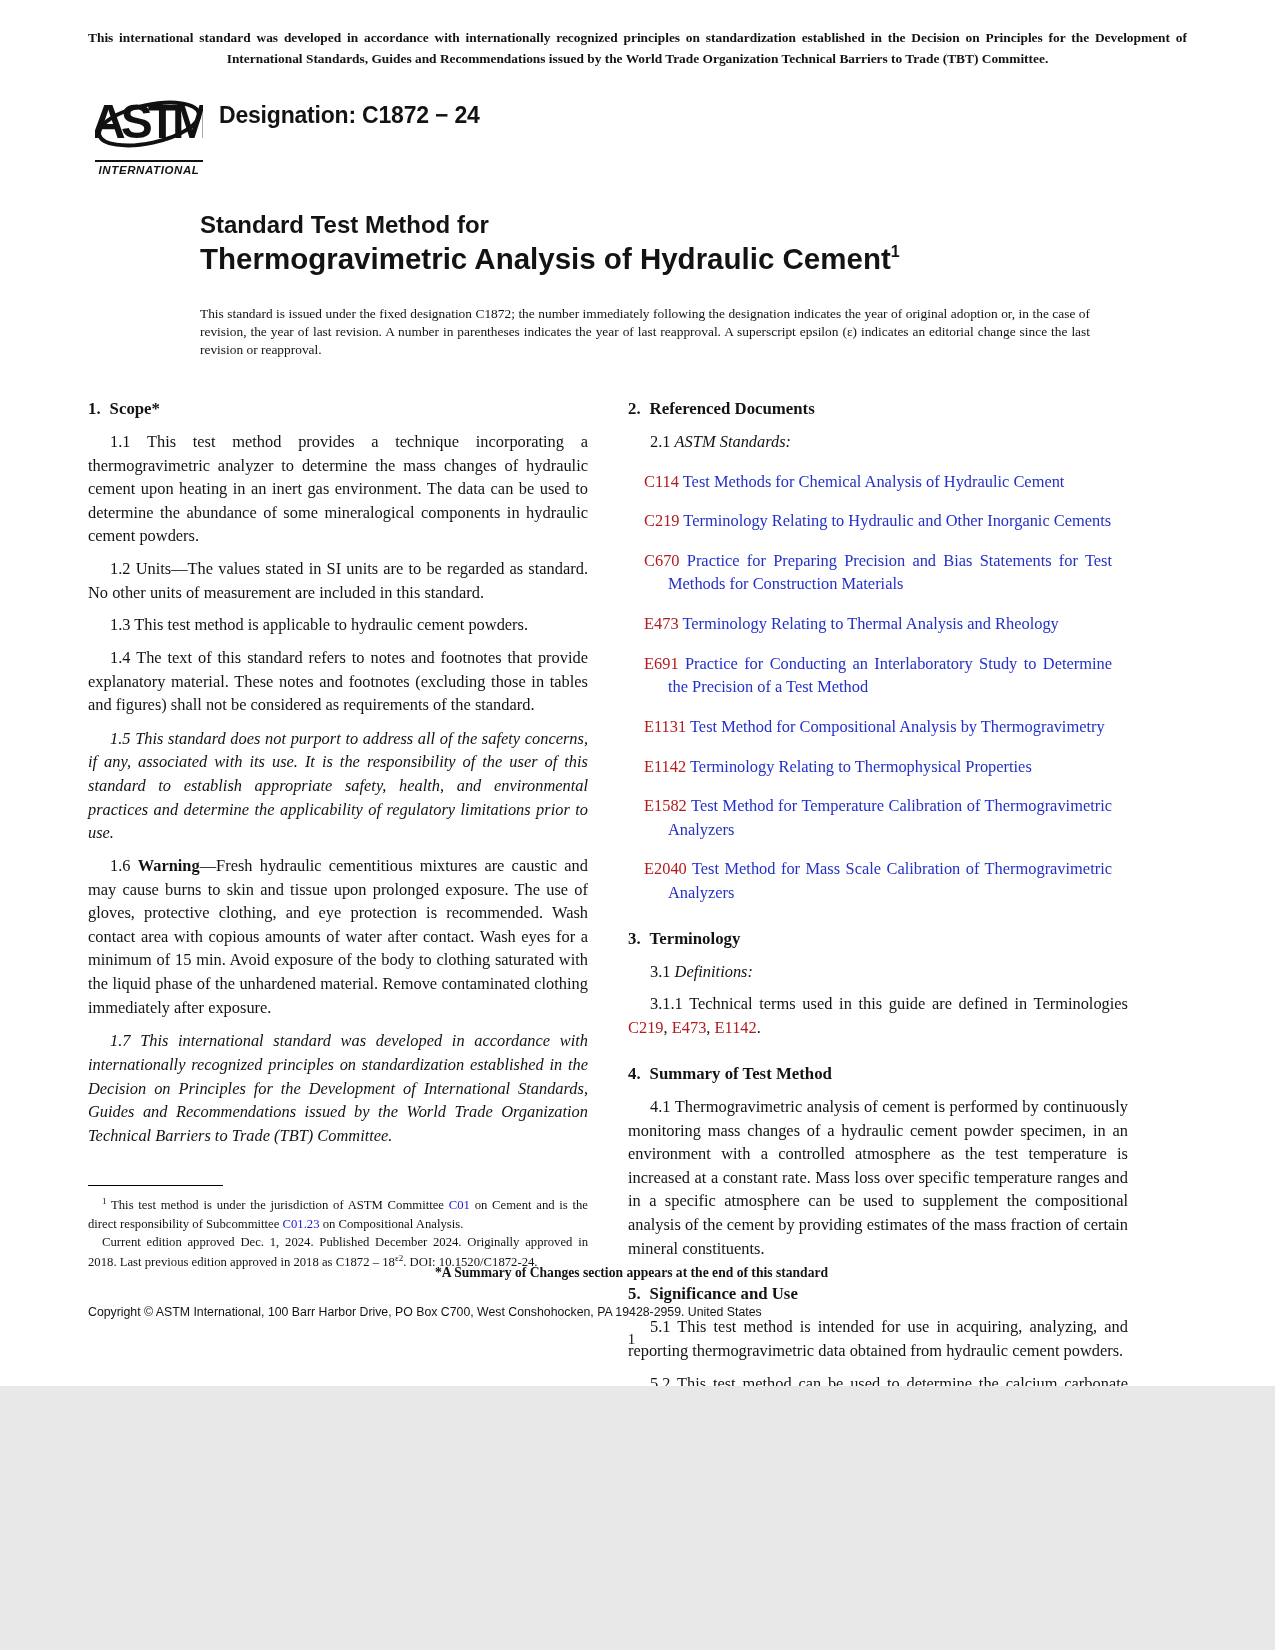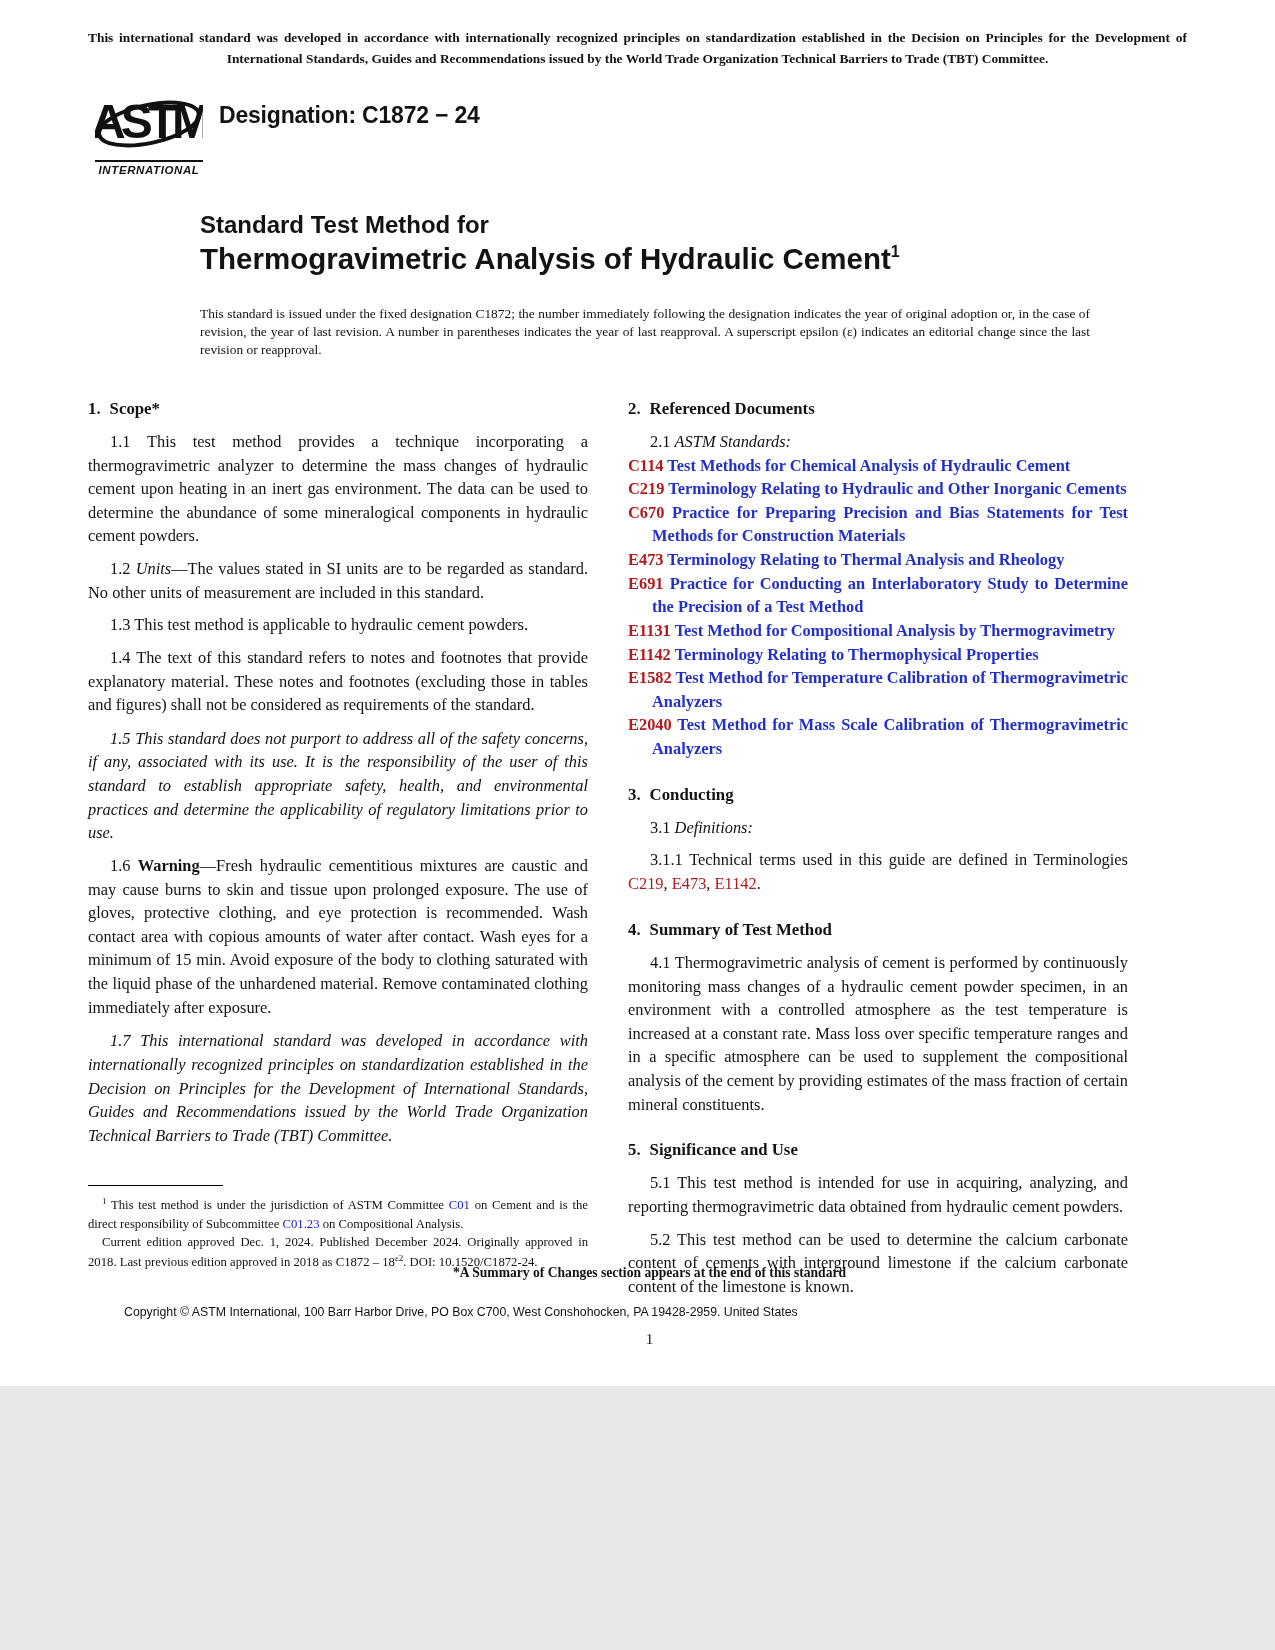--- a/index.html
+++ b/index.html
@@ -65,34 +65,34 @@
     display:flex;
     margin:34px 88px 0 88px;
     gap:40px;
   }
   .col{width:500px;font-size:16.4px;line-height:1.44;text-align:justify;}
   .sec-head{margin:22px 0 4px 0;font-weight:bold;font-size:16.8px;}
   .sec-head:first-child{margin-top:4px;}
   .sec-title{margin-left:9px;}
   .body-par{margin:9px 0 0 0;text-indent:22px;}
   .italic{font-style:italic;margin-top:10px;}
-  .lead-it{font-style:italic;}
-  
-  .ref{margin:0;padding-left:24px;text-indent:-24px;font-weight:bold;}
+  .lead-it{}
+  
+  .ref{margin:16px;padding-left:24px;text-indent:-24px;}
   .rcode{color:var(--link-red,#b01b1e);text-decoration:none;cursor:pointer;}
   .rtitle{color:var(--link-blue,#2230c8);text-decoration:none;cursor:pointer;}
   .inline-code{color:var(--link-red,#b01b1e);cursor:pointer;}
   
   .footnote{margin-top:38px;font-size:12.7px;line-height:1.45;text-align:justify;}
   .fn-rule{width:135px;border-top:1.7px solid #000;margin-bottom:9px;}
   .footnote p{margin:0;text-indent:14px;}
   .fn-link{color:var(--fn-link-blue,#1a1acd);text-decoration:none;cursor:pointer;}
   .footnote sup{font-size:9px;}
   
-  .footer{position:absolute;left:0;right:12px;bottom:38px;padding-left:36px;}
+  .footer{position:absolute;left:0;right:12px;bottom:38px;}
   .summary-note{margin:0 88px;text-align:center;font-weight:bold;font-size:13.6px;}
   .copyright{
     margin:24px 88px 0 88px;
     font-family:"Liberation Sans", sans-serif;
     font-size:12.3px;
     text-align:left;
   }
   .page-num{margin:12px 0 0 0;text-align:center;font-size:15px;}
 </style>
 </head>
@@ -175,21 +175,21 @@
         <a class="rtitle">Practice for Conducting an Interlaboratory Study to Determine the Precision of a Test Method</a></p>
       <p class="ref"><a class="rcode">E1131</a>
         <a class="rtitle">Test Method for Compositional Analysis by Thermogravimetry</a></p>
       <p class="ref"><a class="rcode">E1142</a>
         <a class="rtitle">Terminology Relating to Thermophysical Properties</a></p>
       <p class="ref"><a class="rcode">E1582</a>
         <a class="rtitle">Test Method for Temperature Calibration of Thermogravimetric Analyzers</a></p>
       <p class="ref"><a class="rcode">E2040</a>
         <a class="rtitle">Test Method for Mass Scale Calibration of Thermogravimetric Analyzers</a></p>
 
-      <p class="sec-head"><span>3.</span><span class="sec-title">Conducting</span></p>
+      <p class="sec-head"><span>3.</span><span class="sec-title">Terminology</span></p>
 
       <p class="body-par"><span>3.1</span>
         <em>Definitions:</em></p>
 
       <p class="body-par"><span>3.1.1</span>
         <span>Technical terms used in this guide are defined in Terminologies</span>
         <a class="inline-code">C219</a><span>, </span><a class="inline-code">E473</a><span>, </span><a class="inline-code">E1142</a><span>.</span></p>
 
       <p class="sec-head"><span>4.</span><span class="sec-title">Summary of Test Method</span></p>
 

